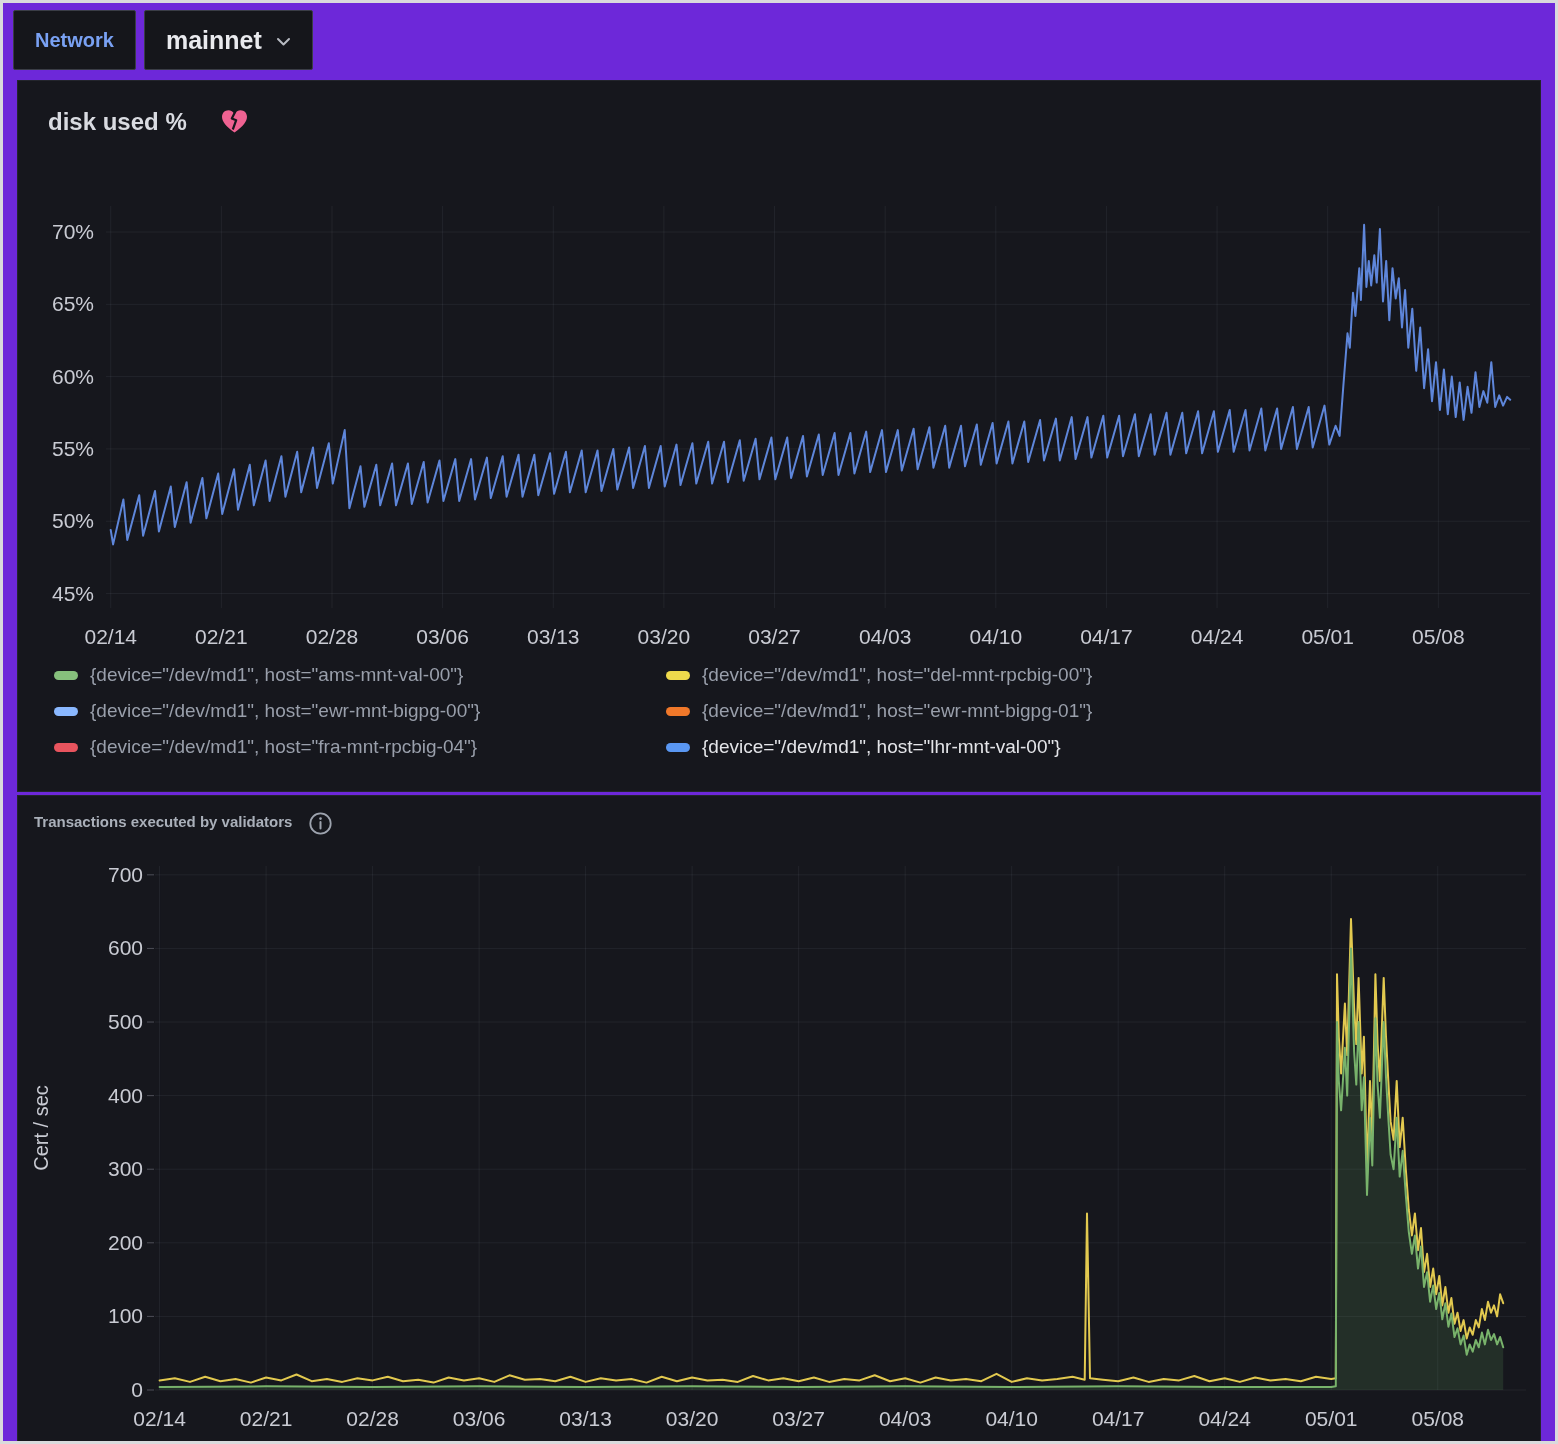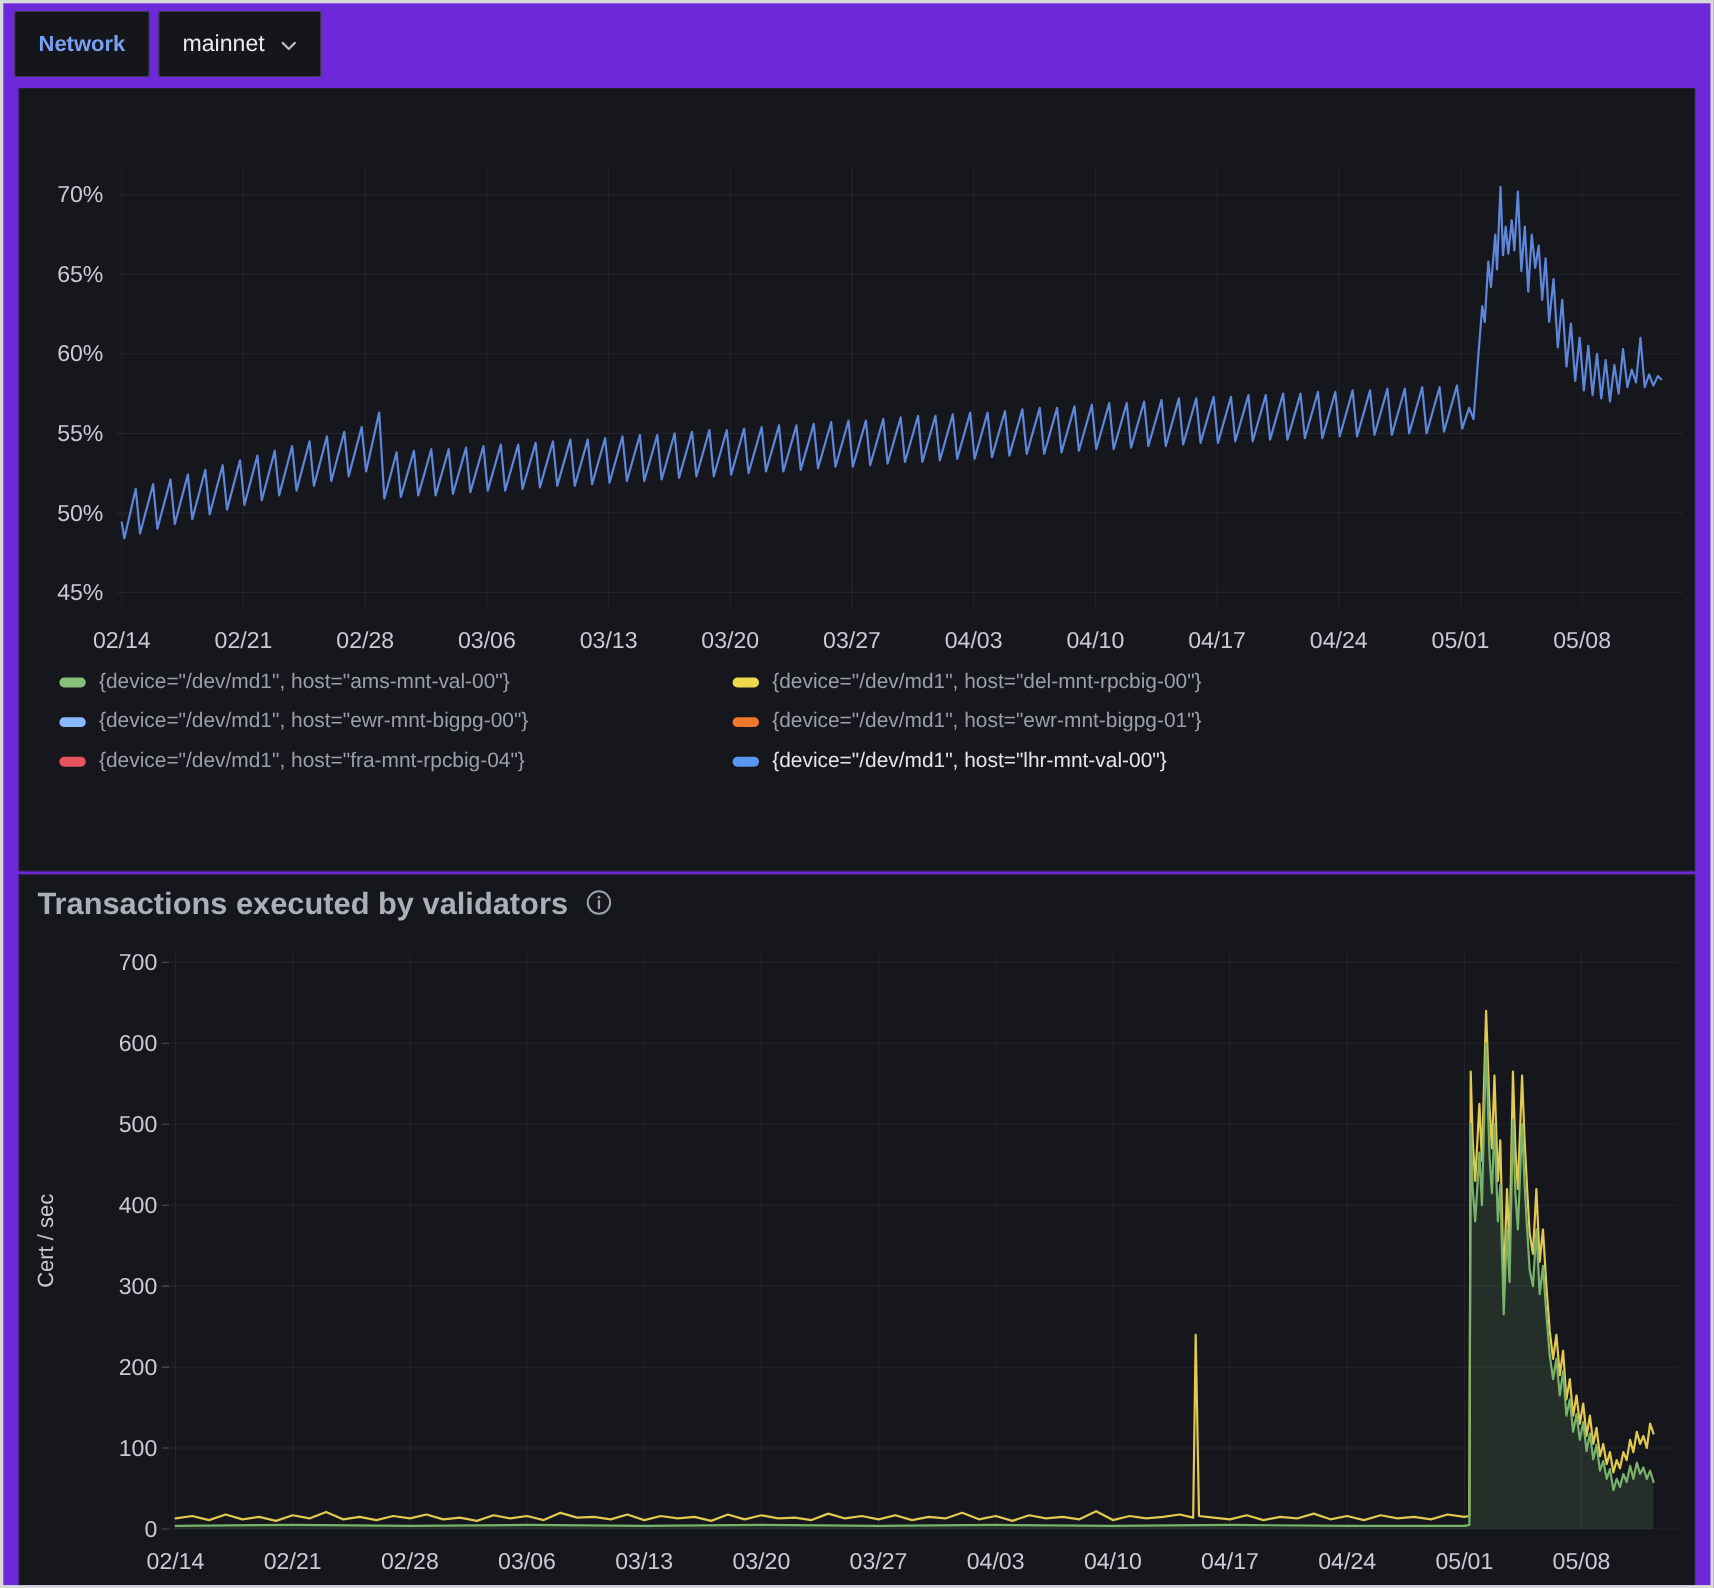--- a/index.html
+++ b/index.html
@@ -3,29 +3,29 @@
 <meta charset="utf-8">
 <style>
   html,body{margin:0;padding:0;background:#e8e8e8}
   .frame{position:relative;width:1558px;height:1444px;background:#6d28d9;border:3px solid #d9dadc;
          box-sizing:border-box;font-family:"Liberation Sans",sans-serif;overflow:hidden}
   
   .topbar{display:flex;gap:8px;padding:7px 0 0 10px;height:70px;box-sizing:border-box}
   .varbox{height:60px;box-sizing:border-box;border:1px solid #3a3d46;border-radius:2px;background:#15161b;
           display:flex;align-items:center;padding:0 21px}
   .varbox.lbl{color:#79a1f3;font-weight:600;font-size:20px}
-  .varbox.val{color:#e9eaee;font-size:21px;font-weight:400;gap:14px;cursor:pointer}
+  .varbox.val{color:#e9eaee;font-size:25px;font-weight:700;gap:14px;cursor:pointer}
   .chev{margin-top:3px}
   
   .panel{margin:0 14px;background:#16171d;border:1px solid #23252c;box-sizing:border-box}
   #panel1{margin-top:7px;height:712px}
   #panel2{margin-top:3px;height:649px}
   .p1-title{padding:26px 0 0 30px;display:flex;align-items:center;gap:34px;font-size:24px;
             font-weight:600;color:#d9dbe1;line-height:29px;cursor:pointer}
-  .p2-title{padding:12px 0 0 16px;display:flex;align-items:flex-start;gap:16px;font-size:28px;
+  .p2-title{padding:12px 0 0 16px;display:flex;align-items:flex-end;gap:16px;font-size:15px;
             font-weight:600;color:#aab0ba;line-height:28px;cursor:pointer}
   svg{display:block}
   #chart1{width:1528px;height:500px;margin-top:20px}
   #chart2{width:1526px;height:596px;margin-top:6px}
   
   .legend{padding:8px 0 0 36px;display:grid;grid-template-columns:612px auto;row-gap:14px}
   .legend-item{display:flex;align-items:center;gap:12px;font-size:19px;color:#999fab;cursor:pointer}
   .legend-item .chip{width:24px;height:9px;border-radius:5px;flex:none}
   .legend-item.hl{color:#e4e5e9}
   text{font-family:"Liberation Sans",sans-serif}
@@ -41,20 +41,27 @@
     </div>
     <div class="varbox val">
       <span>mainnet</span>
       <svg class="chev" width="15" height="10" viewBox="0 0 15 10">
         <polyline points="2,2 7.5,7.5 13,2" fill="none" stroke="#b7bac2" stroke-width="2" stroke-linecap="round" stroke-linejoin="round"></polyline>
       </svg>
     </div>
   </div>
 
   <div class="panel" id="panel1">
+    <div class="p1-title">
+      <span>disk used %</span>
+      <svg width="27" height="25" viewBox="0 0 27 25">
+        <path d="M13.5 23.5 C4.6 17 1 12.4 1 7.7 C1 4 3.9 1.2 7.3 1.2 C9.8 1.2 12.3 2.8 13.5 5.2 C14.7 2.8 17.2 1.2 19.7 1.2 C23.1 1.2 26 4 26 7.7 C26 12.4 22.4 17 13.5 23.5 Z" fill="#ef6292"></path>
+        <polyline points="14.5,2.2 10.8,9.5 15.2,11.2 11.8,20.5" fill="none" stroke="#16171d" stroke-width="2.2" stroke-linejoin="round"></polyline>
+      </svg>
+    </div>
     <svg id="chart1" viewBox="0 0 1528 500">
         <line x1="92.74139844617092" x2="92.74139844617092" y1="50" y2="452" stroke="rgba(204,210,224,0.07)"></line>
         <text x="92.74139844617092" y="488" fill="#c9cbd3" font-size="21" text-anchor="middle">02/14</text>
         <line x1="203.37402885682576" x2="203.37402885682576" y1="50" y2="452" stroke="rgba(204,210,224,0.07)"></line>
         <text x="203.37402885682576" y="488" fill="#c9cbd3" font-size="21" text-anchor="middle">02/21</text>
         <line x1="314.0066592674806" x2="314.0066592674806" y1="50" y2="452" stroke="rgba(204,210,224,0.07)"></line>
         <text x="314.0066592674806" y="488" fill="#c9cbd3" font-size="21" text-anchor="middle">02/28</text>
         <line x1="424.6392896781354" x2="424.6392896781354" y1="50" y2="452" stroke="rgba(204,210,224,0.07)"></line>
         <text x="424.6392896781354" y="488" fill="#c9cbd3" font-size="21" text-anchor="middle">03/06</text>
         <line x1="535.2719200887902" x2="535.2719200887902" y1="50" y2="452" stroke="rgba(204,210,224,0.07)"></line>

